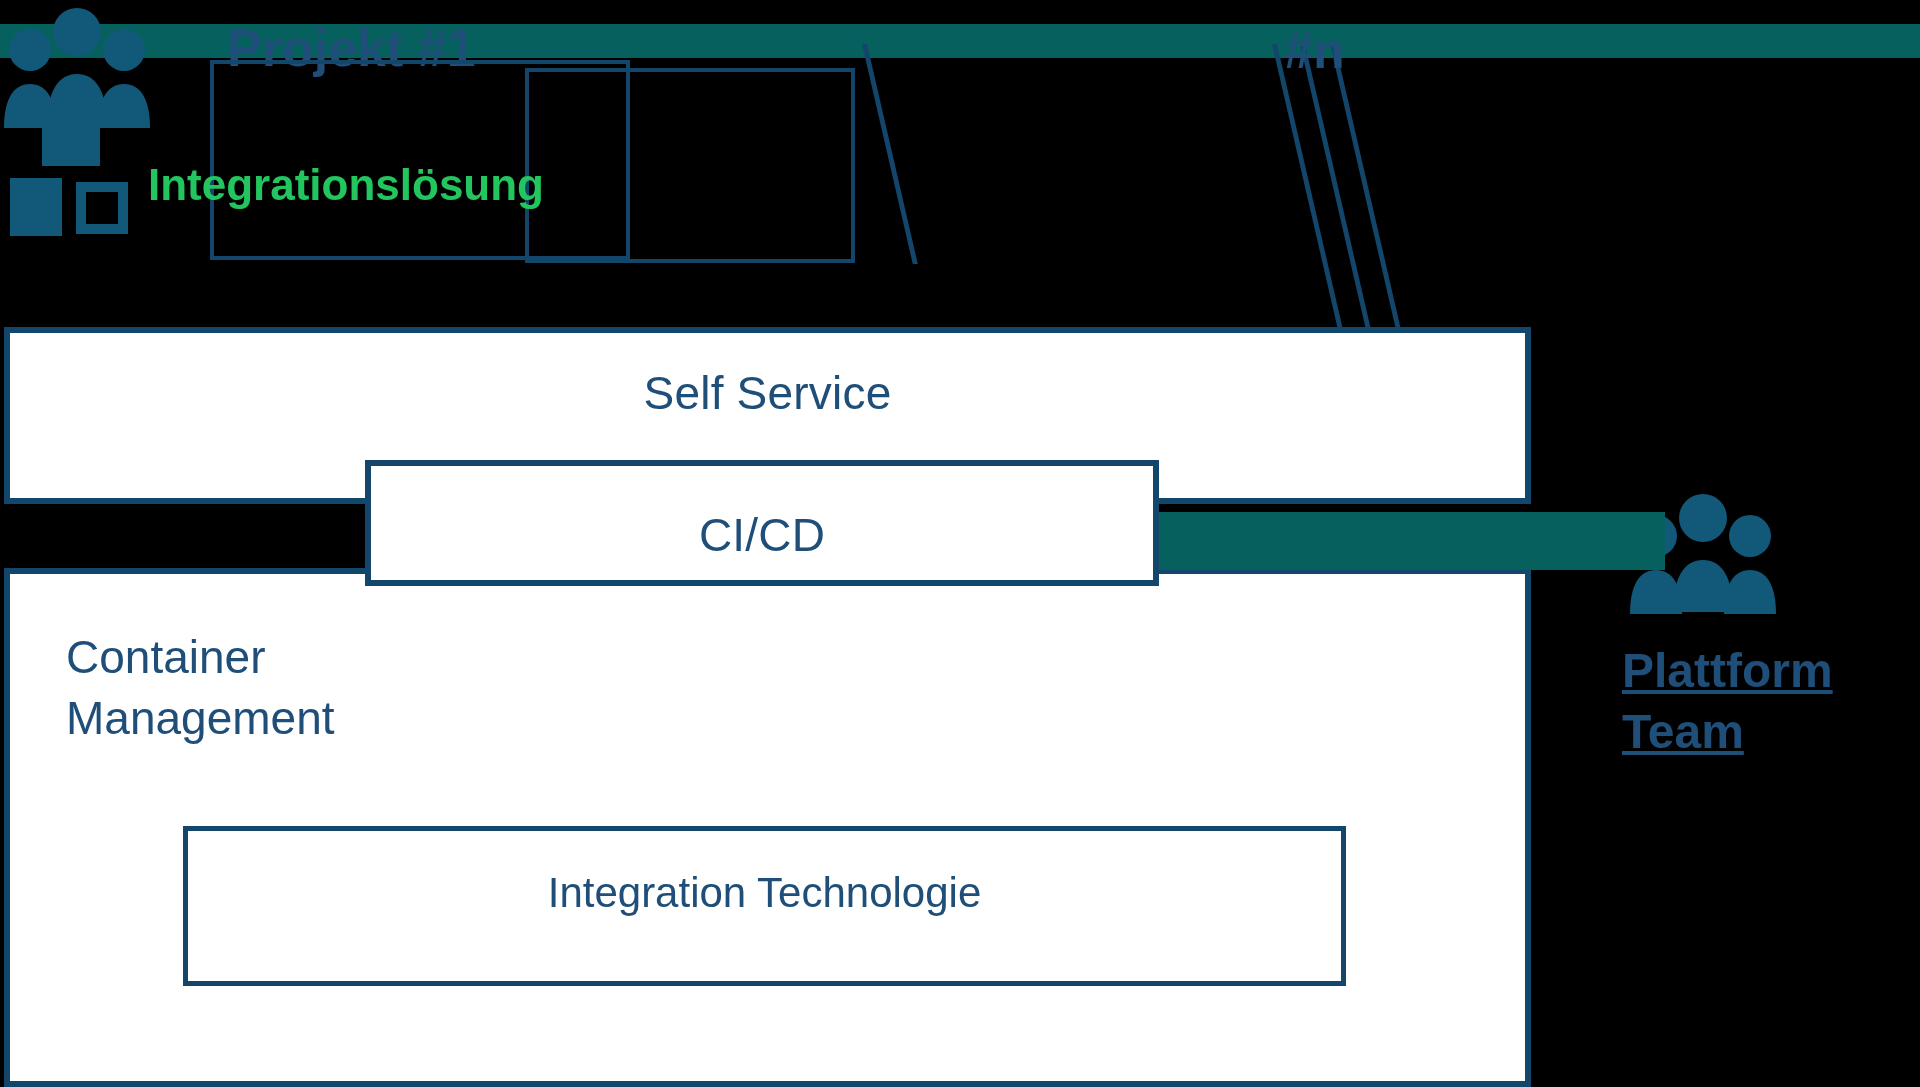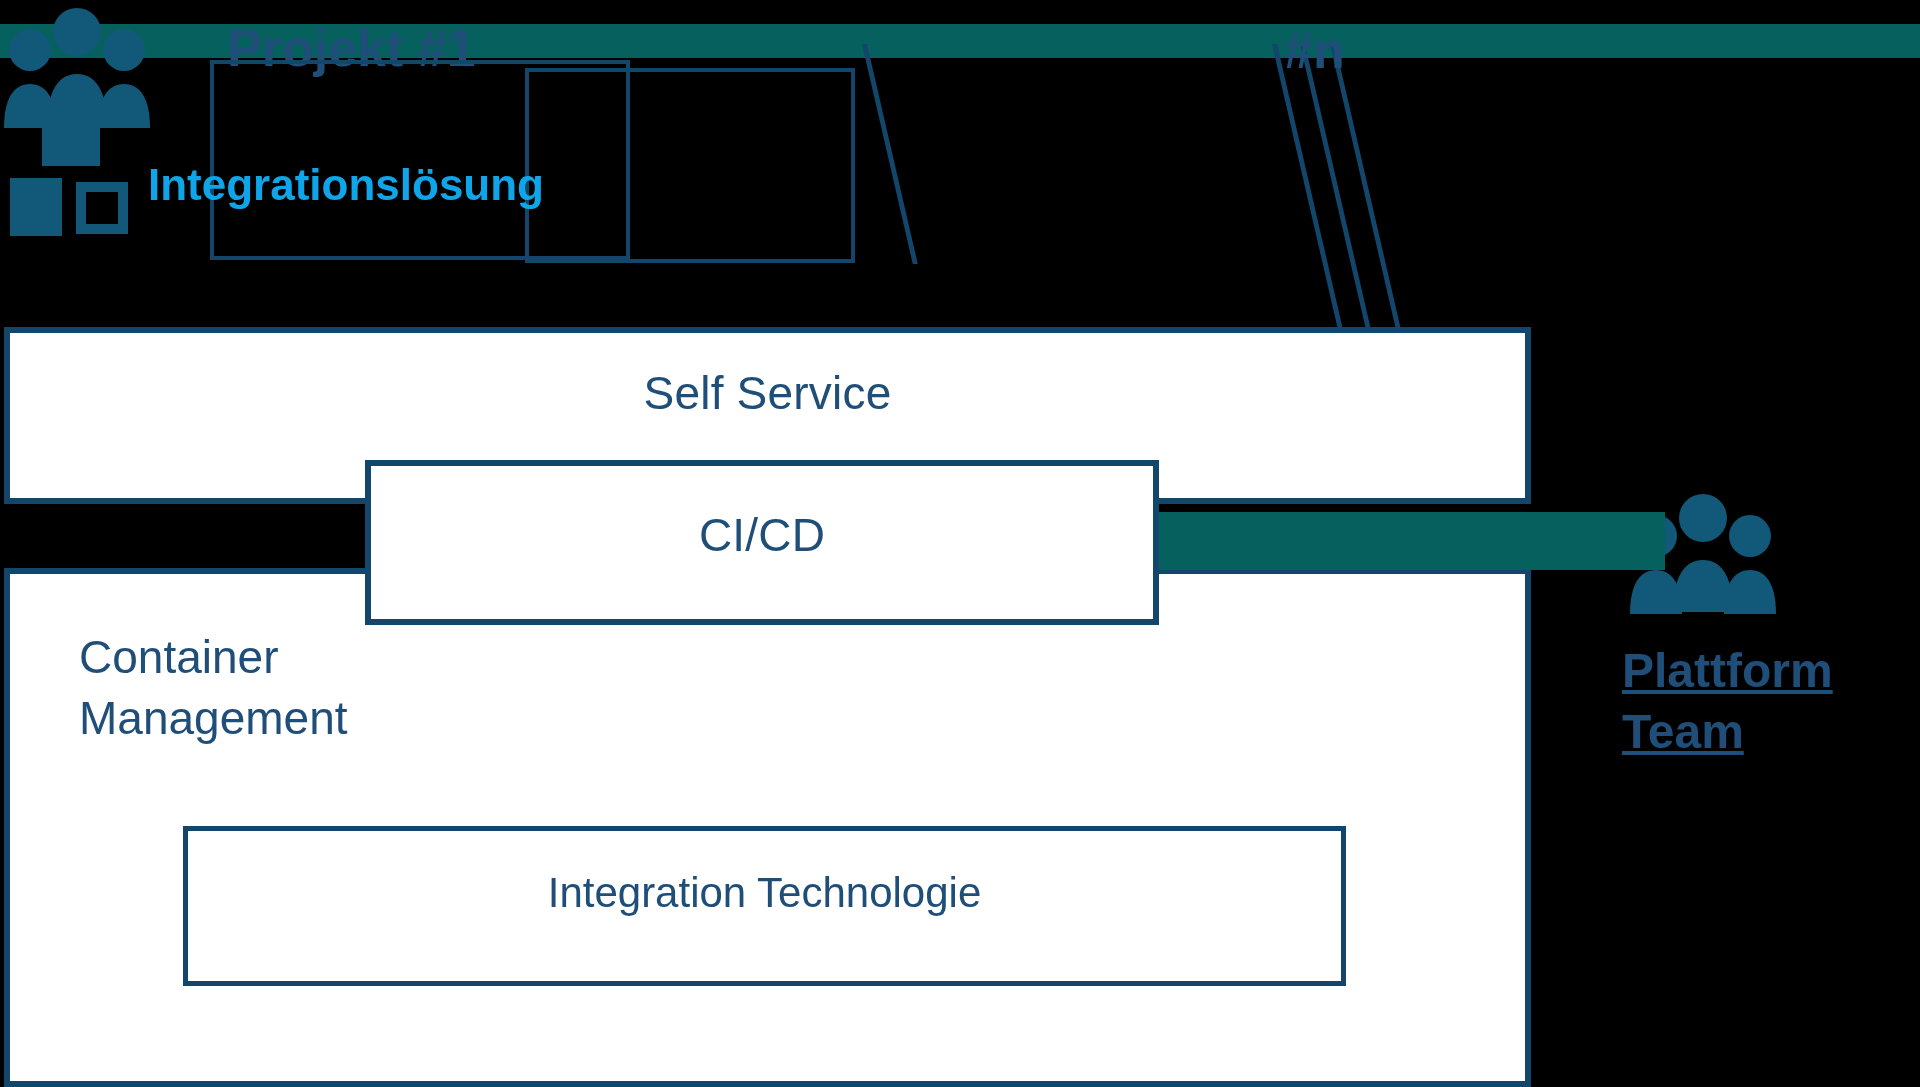--- a/index.html
+++ b/index.html
@@ -56,35 +56,35 @@
 
   
   #container-mgmt-box {
     left: 4px;
     top: 568px;
     width: 1527px;
     height: 519px;
   }
   #container-mgmt-label {
     position: absolute;
-    left: 69px;
+    left: 56px;
     top: 53px;
     color: #1f4e79;
     font-size: 46px;
     line-height: 1.33;
     text-align: left;
     white-space: pre-line;
   }
 
   
   #cicd-box {
     left: 365px;
     top: 460px;
     width: 794px;
-    height: 165px;
+    height: 126px;
     z-index: 6;
   }
   #cicd-box .layer-title {
     position: absolute;
     left: 0; right: 0;
     top: 42px;
   }
 
   
   #integration-box {
@@ -154,21 +154,21 @@
     color: #1f4e79;
     font-size: 52px;
     font-weight: bold;
     white-space: nowrap;
     margin-left: 47px;
   }
   #projekt-subtitle {
     position: absolute;
     left: 148px;
     top: 160px;
-    color: #0ea5e9;
+    color: #22c55e;
     font-size: 44px;
     font-weight: bold;
     white-space: nowrap;
   }
   #projekt-n-label {
     position: absolute;
     left: 1284px;
     top: 20px;
     color: #1f4e79;
     font-size: 52px;

